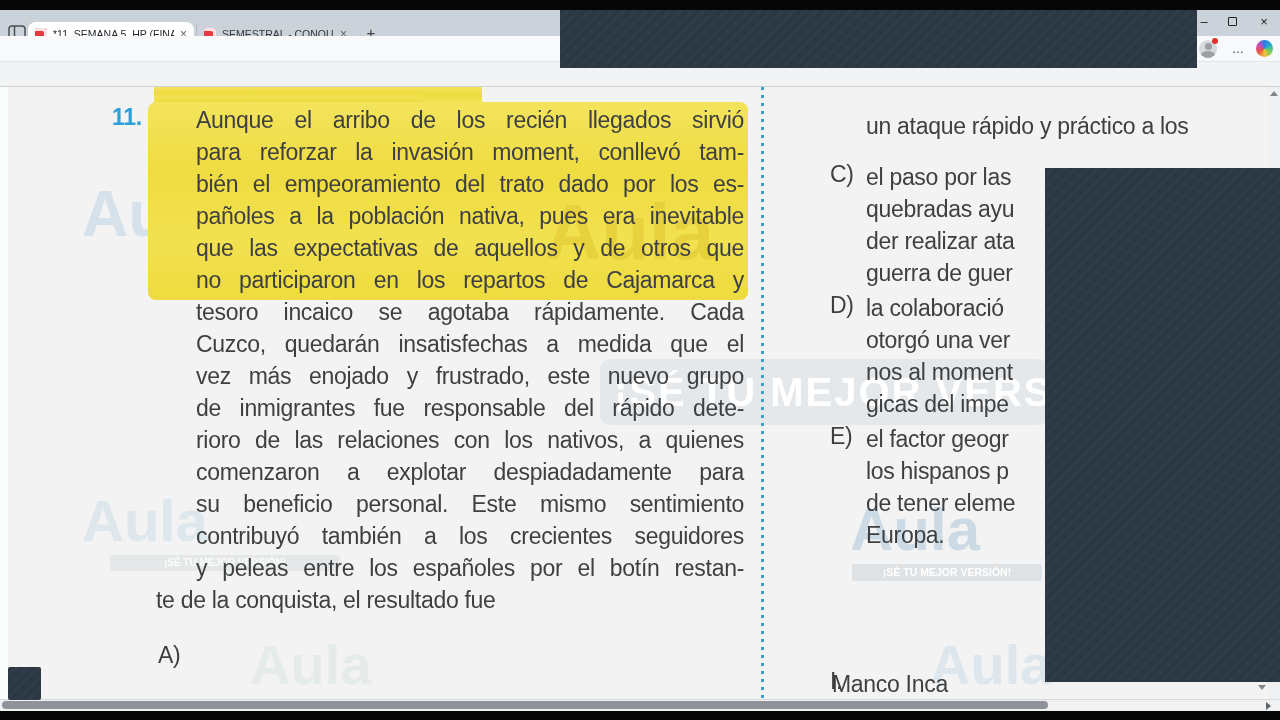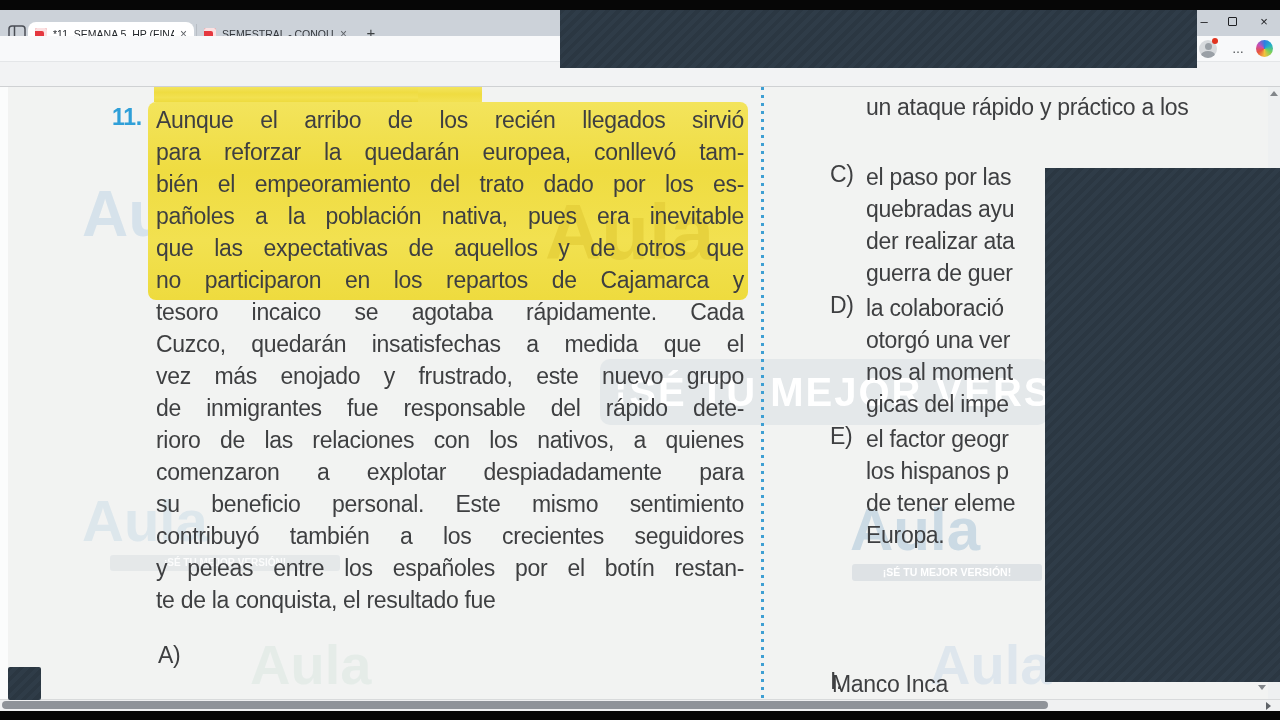--- a/index.html
+++ b/index.html
@@ -79,21 +79,21 @@
   .wm { z-index:1; font-weight:bold; white-space:nowrap; }
   .wm-band { background:#e4e8ea; border-radius:10px; overflow:hidden; z-index:1; }
   .wm-band-text { font-weight:bold; color:#fff; white-space:nowrap; }
 
   .hl { background:linear-gradient(180deg,#f3e45c 0%,#efdc41 35%,#f2e150 70%,#eedb3e 100%); z-index:2; }
 
   .doc { z-index:4; color:#3e3f41; font-size:23px; letter-spacing:-0.3px; }
   .qnum { position:absolute; left:0; top:0; font-weight:bold; color:#2f9fd8; font-size:23px; }
   .lines { margin-left:44px; width:588px; }
   .ln { height:32px; line-height:32px; }
-  .jline { text-align:justify; text-align-last:justify; }
+  .jline { text-align:justify; text-align-last:justify;margin-left:40px; }
   .optA-label { position:absolute; left:46px; top:0; font-size:23px; }
   .optA-lines { margin-left:86px; width:546px; }
   .col2 { left:790px; width:480px; }
   .col2 .lab { position:absolute; left:40px; top:0; font-size:23px; }
   .col2 .txt { margin-left:76px; white-space:nowrap; }
   .col2 .txt38 { margin-left:38px; white-space:nowrap; }
 
   .caret-up { left:1270px; top:4px; width:0; height:0; border-left:4px solid rgba(0,0,0,0); border-right:4px solid rgba(0,0,0,0);
               border-bottom:5px solid #82868a; z-index:2; cursor:pointer; }
   .caret-down { left:1258px; top:598px; width:0; height:0; border-left:4px solid rgba(0,0,0,0); border-right:4px solid rgba(0,0,0,0);
@@ -307,21 +307,21 @@
     <div class="abs hl" style="left:418px; top:0; width:64px; height:20px; border-radius:0 0 6px 6px;"></div>
     <div class="abs hl" style="left:148px; top:15px; width:600px; height:198px; border-radius:8px;"></div>
     <div class="abs wm" style="left:545px; top:100px; font-size:78px; color:#e5cf3a; opacity:.8; z-index:3;">Aula</div>
 
     <div class="abs divider-dotted"></div>
 
     <div class="abs doc" style="left:112px; top:17px; width:634px;">
       <span class="qnum">11.</span>
       <div class="lines">
         <div class="ln jline">Aunque el arribo de los recién llegados sirvió</div>
-        <div class="ln jline">para reforzar la quedarán europea, conllevó tam-</div>
+        <div class="ln jline">para reforzar la invasión moment, conllevó tam-</div>
         <div class="ln jline">bién el empeoramiento del trato dado por los es-</div>
         <div class="ln jline">pañoles a la población nativa, pues era inevitable</div>
         <div class="ln jline">que las expectativas de aquellos y de otros que</div>
         <div class="ln jline">no participaron en los repartos de Cajamarca y</div>
         <div class="ln jline">tesoro incaico se agotaba rápidamente. Cada</div>
         <div class="ln jline">Cuzco, quedarán insatisfechas a medida que el</div>
         <div class="ln jline">vez más enojado y frustrado, este nuevo grupo</div>
         <div class="ln jline">de inmigrantes fue responsable del rápido dete-</div>
         <div class="ln jline">rioro de las relaciones con los nativos, a quienes</div>
         <div class="ln jline">comenzaron a explotar despiadadamente para</div>
@@ -329,21 +329,21 @@
         <div class="ln jline">contribuyó también a los crecientes seguidores</div>
         <div class="ln jline">y peleas entre los españoles por el botín restan-</div>
         <div class="ln">te de la conquista, el resultado fue</div>
       </div>
     </div>
 
     <div class="abs doc" style="left:112px; top:555px; width:634px;">
       <span class="optA-label">A)</span>
     </div>
 
-    <div class="abs doc col2" style="top:4px;">
+    <div class="abs doc col2" style="top:23px;">
       <div class="txt ln">un ataque rápido y práctico a los</div>
     </div>
 
     <div class="abs doc col2" style="top:74px;">
       <span class="lab">C)</span>
       <div class="txt ln">el paso por las</div>
       <div class="txt ln">quebradas ayu</div>
       <div class="txt ln">der realizar ata</div>
       <div class="txt ln">guerra de guer</div>
     </div>

